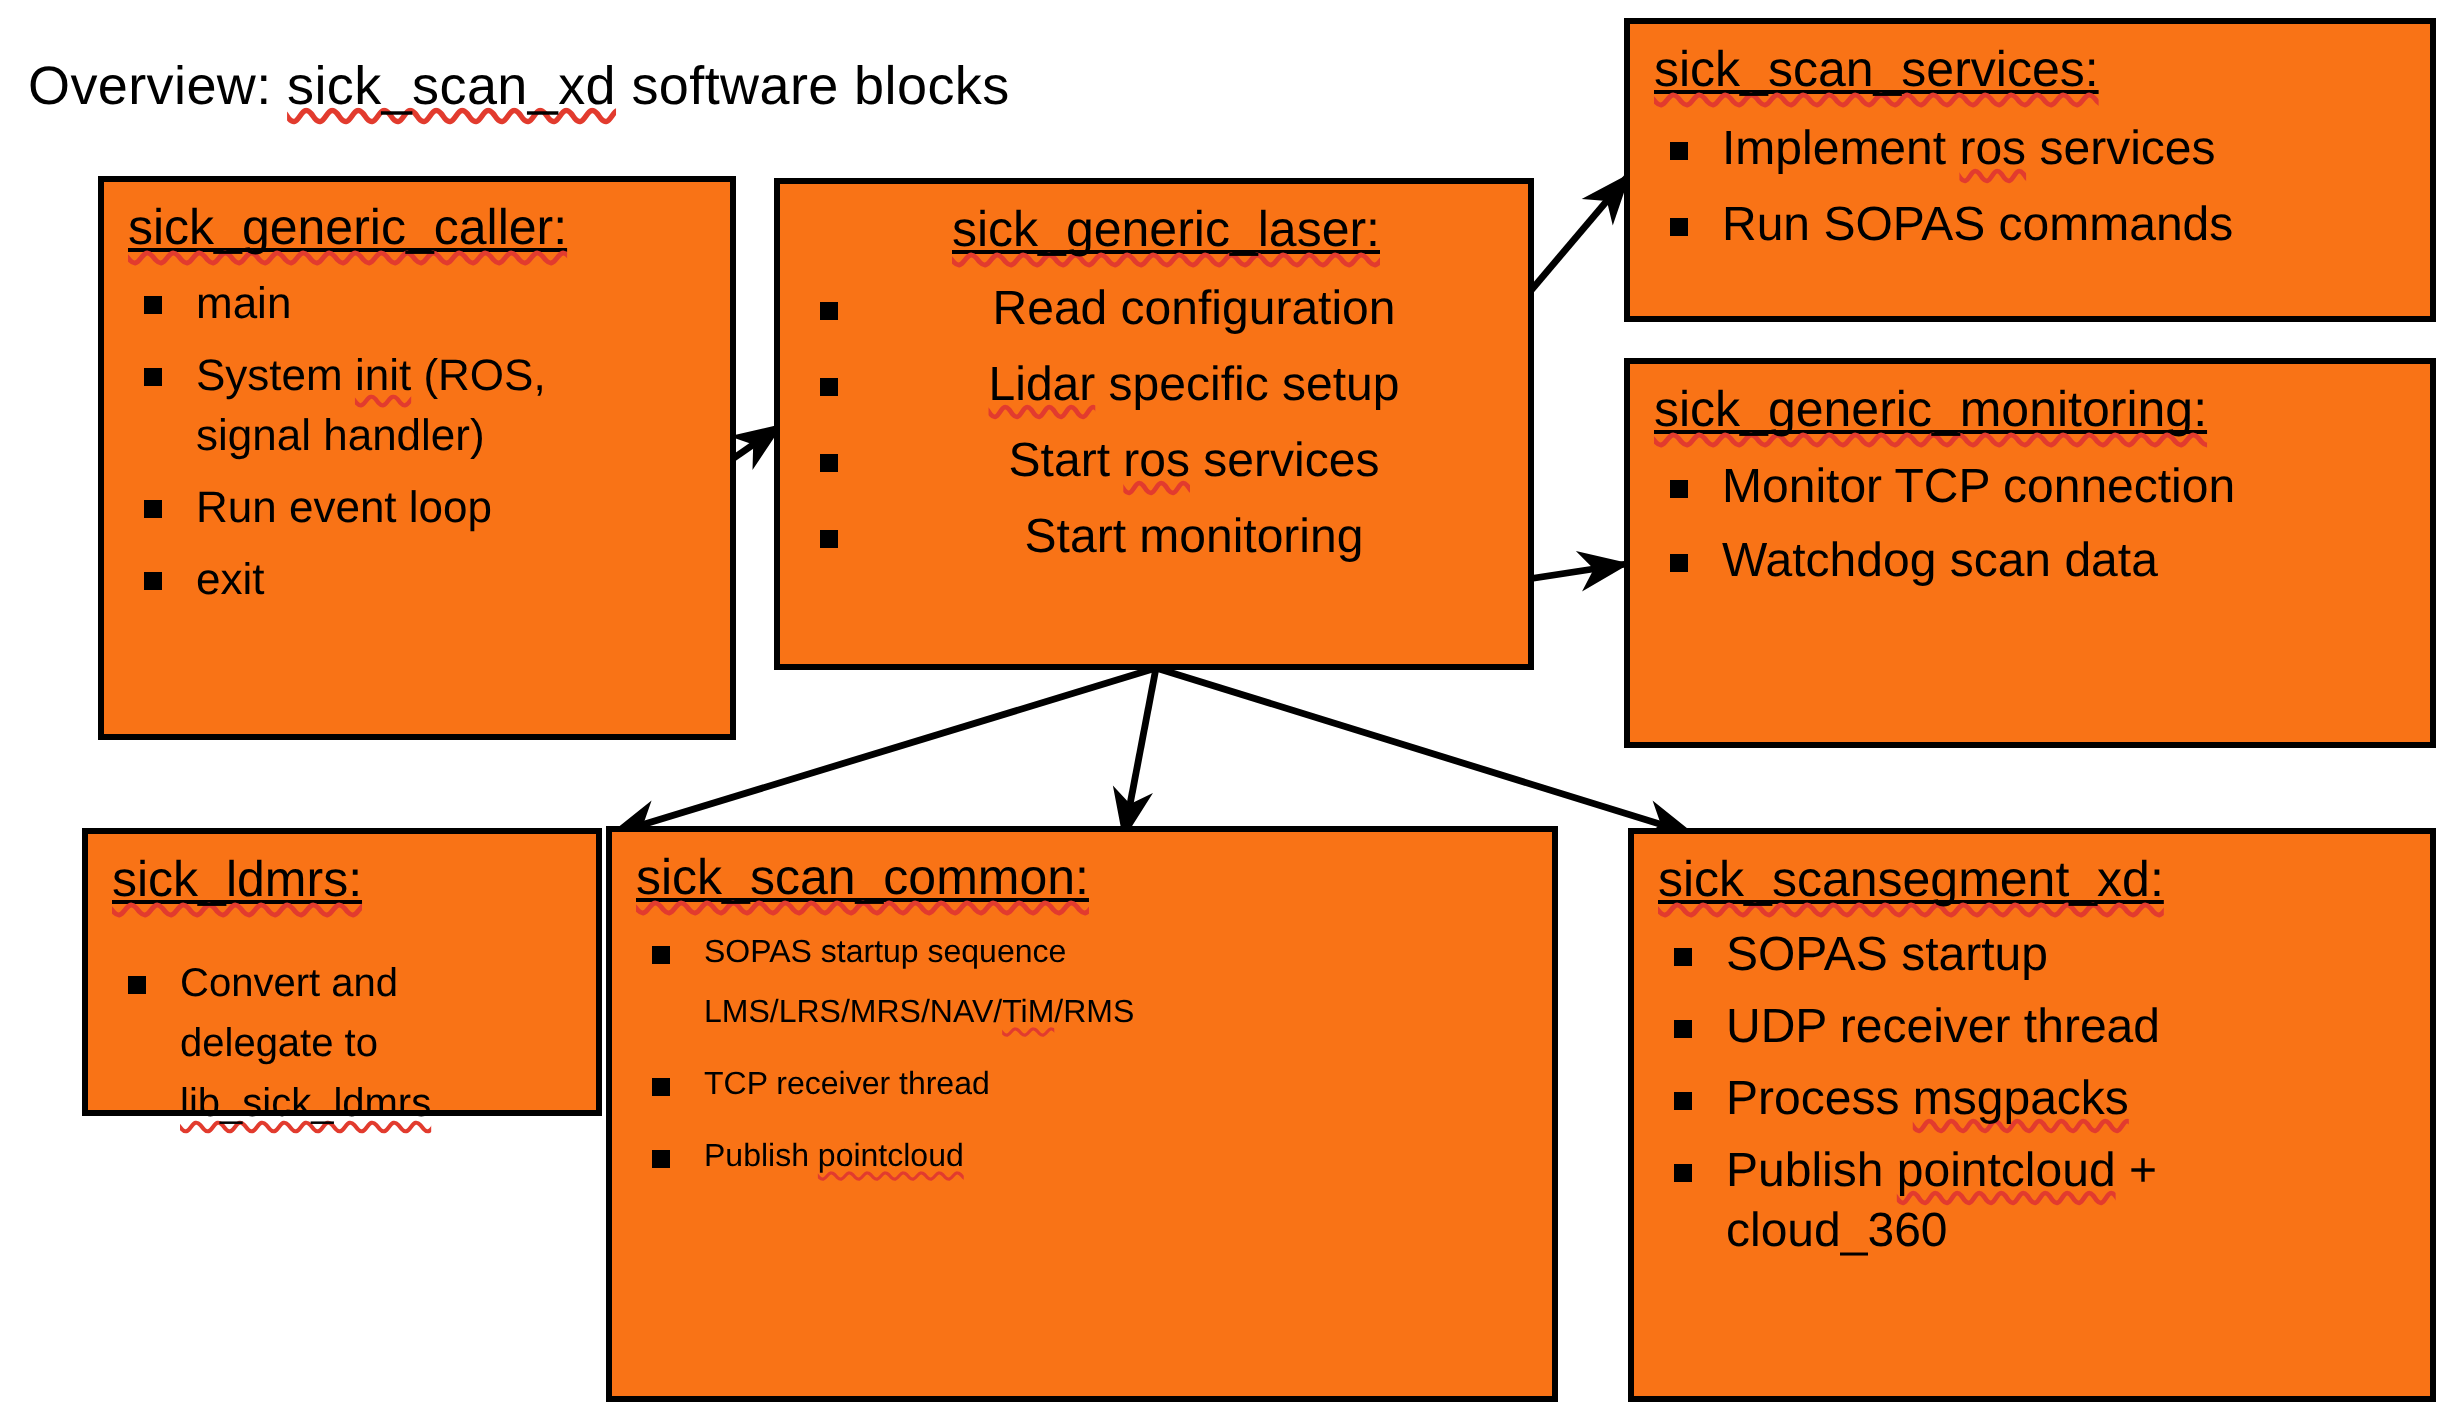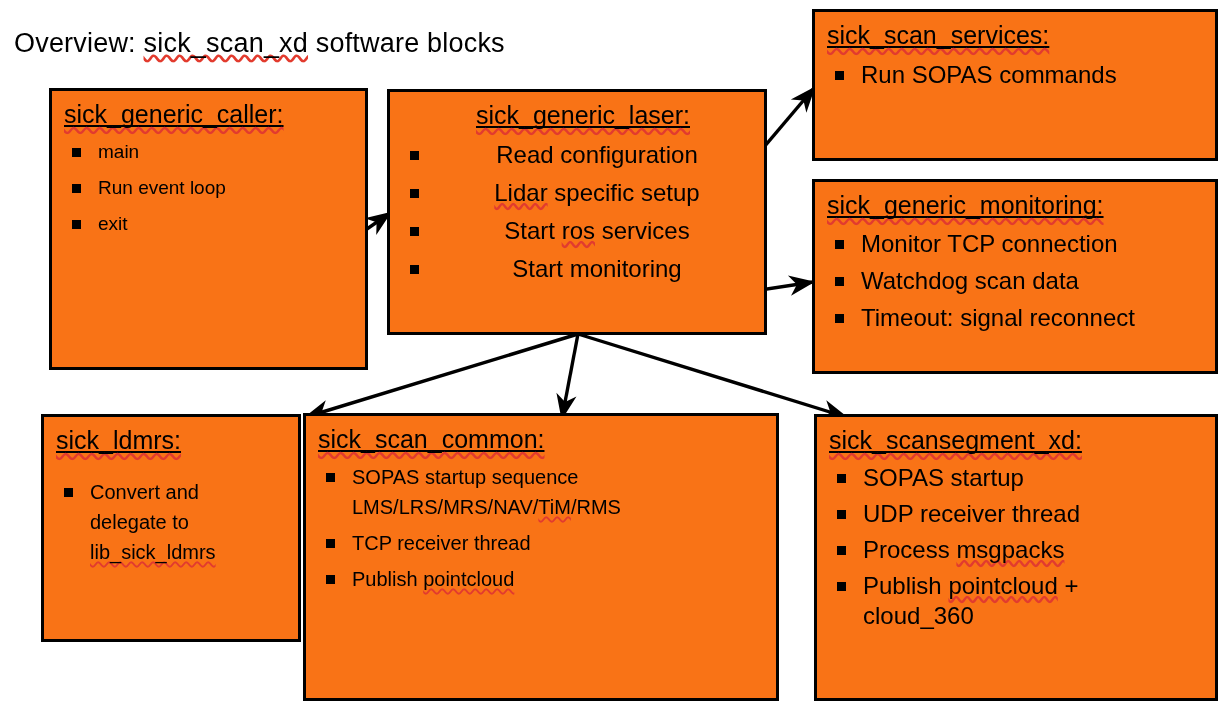--- a/index.html
+++ b/index.html
@@ -80,27 +80,27 @@
   .box-title .sq{
     text-decoration: underline wavy #e23b2e;
     text-underline-offset:3px;
   }
 
   
   #box-caller        { left:13px;  top:88px;  width:319px; height:282px;margin-left:36px; }
   #box-laser         { left:387px; top:89px;  width:380px; height:246px;text-align:center; }
   #box-services      { left:812px; top:9px;   width:406px; height:152px; }
   #box-monitoring    { left:812px; top:179px; width:406px; height:195px; }
-  #box-ldmrs         { left:41px;  top:414px; width:260px; height:228px; }
+  #box-ldmrs         { left:41px;  top:414px; width:260px; height:144px; }
   #box-scancommon    { left:303px; top:413px; width:476px; height:288px; }
   #box-scansegment   { left:814px; top:414px; width:404px; height:287px; }
 
-  #box-caller .box-list li{ font-size:19px; }
+  #box-caller .box-list li{ font-size:22px; }
   #box-ldmrs  .box-list li{ font-size:20px;margin-top:20px; }
-  #box-scancommon .box-list li{ font-size:20px; }
+  #box-scancommon .box-list li{ font-size:16px; }
   #box-scansegment .box-list li{ font-size:24px; }
   #box-laser .box-list li{ margin-top:8px; }
   #box-services .box-list li{ margin-top:8px; }
   #box-monitoring .box-list li{ margin-top:7px; }
 </style>
 </head>
 <body>
 
 <div id="canvas">
 
@@ -121,48 +121,49 @@
       <line x1="578" y1="334" x2="306" y2="417"></line>
       <line x1="578" y1="334" x2="562" y2="418"></line>
       <line x1="578" y1="334" x2="846" y2="417"></line>
     </g>
   </svg>
 
   <div class="box" id="box-caller">
     <div class="box-title"><span class="sq">sick_generic_caller:</span></div>
     <ul class="box-list">
       <li>main</li>
+      <li>System <span class="sq">init</span> (ROS,<br>signal handler)</li>
       <li>Run event loop</li>
       <li>exit</li>
     </ul>
   </div>
 
   <div class="box" id="box-laser">
     <div class="box-title"><span class="sq">sick_generic_laser:</span></div>
     <ul class="box-list">
       <li>Read configuration</li>
       <li><span class="sq">Lidar</span> specific setup</li>
       <li>Start <span class="sq">ros</span> services</li>
       <li>Start monitoring</li>
     </ul>
   </div>
 
   <div class="box" id="box-services">
     <div class="box-title"><span class="sq">sick_scan_services:</span></div>
     <ul class="box-list">
+      <li>Implement <span class="sq">ros</span> services</li>
       <li>Run SOPAS commands</li>
     </ul>
   </div>
 
   <div class="box" id="box-monitoring">
     <div class="box-title"><span class="sq">sick_generic_monitoring:</span></div>
     <ul class="box-list">
       <li>Monitor TCP connection</li>
       <li>Watchdog scan data</li>
-      <li>Timeout: signal reconnect</li>
     </ul>
   </div>
 
   <div class="box" id="box-ldmrs">
     <div class="box-title"><span class="sq">sick_ldmrs:</span></div>
     <ul class="box-list">
       <li>Convert and<br>delegate to<br><span class="sq">lib_sick_ldmrs</span></li>
     </ul>
   </div>
 

